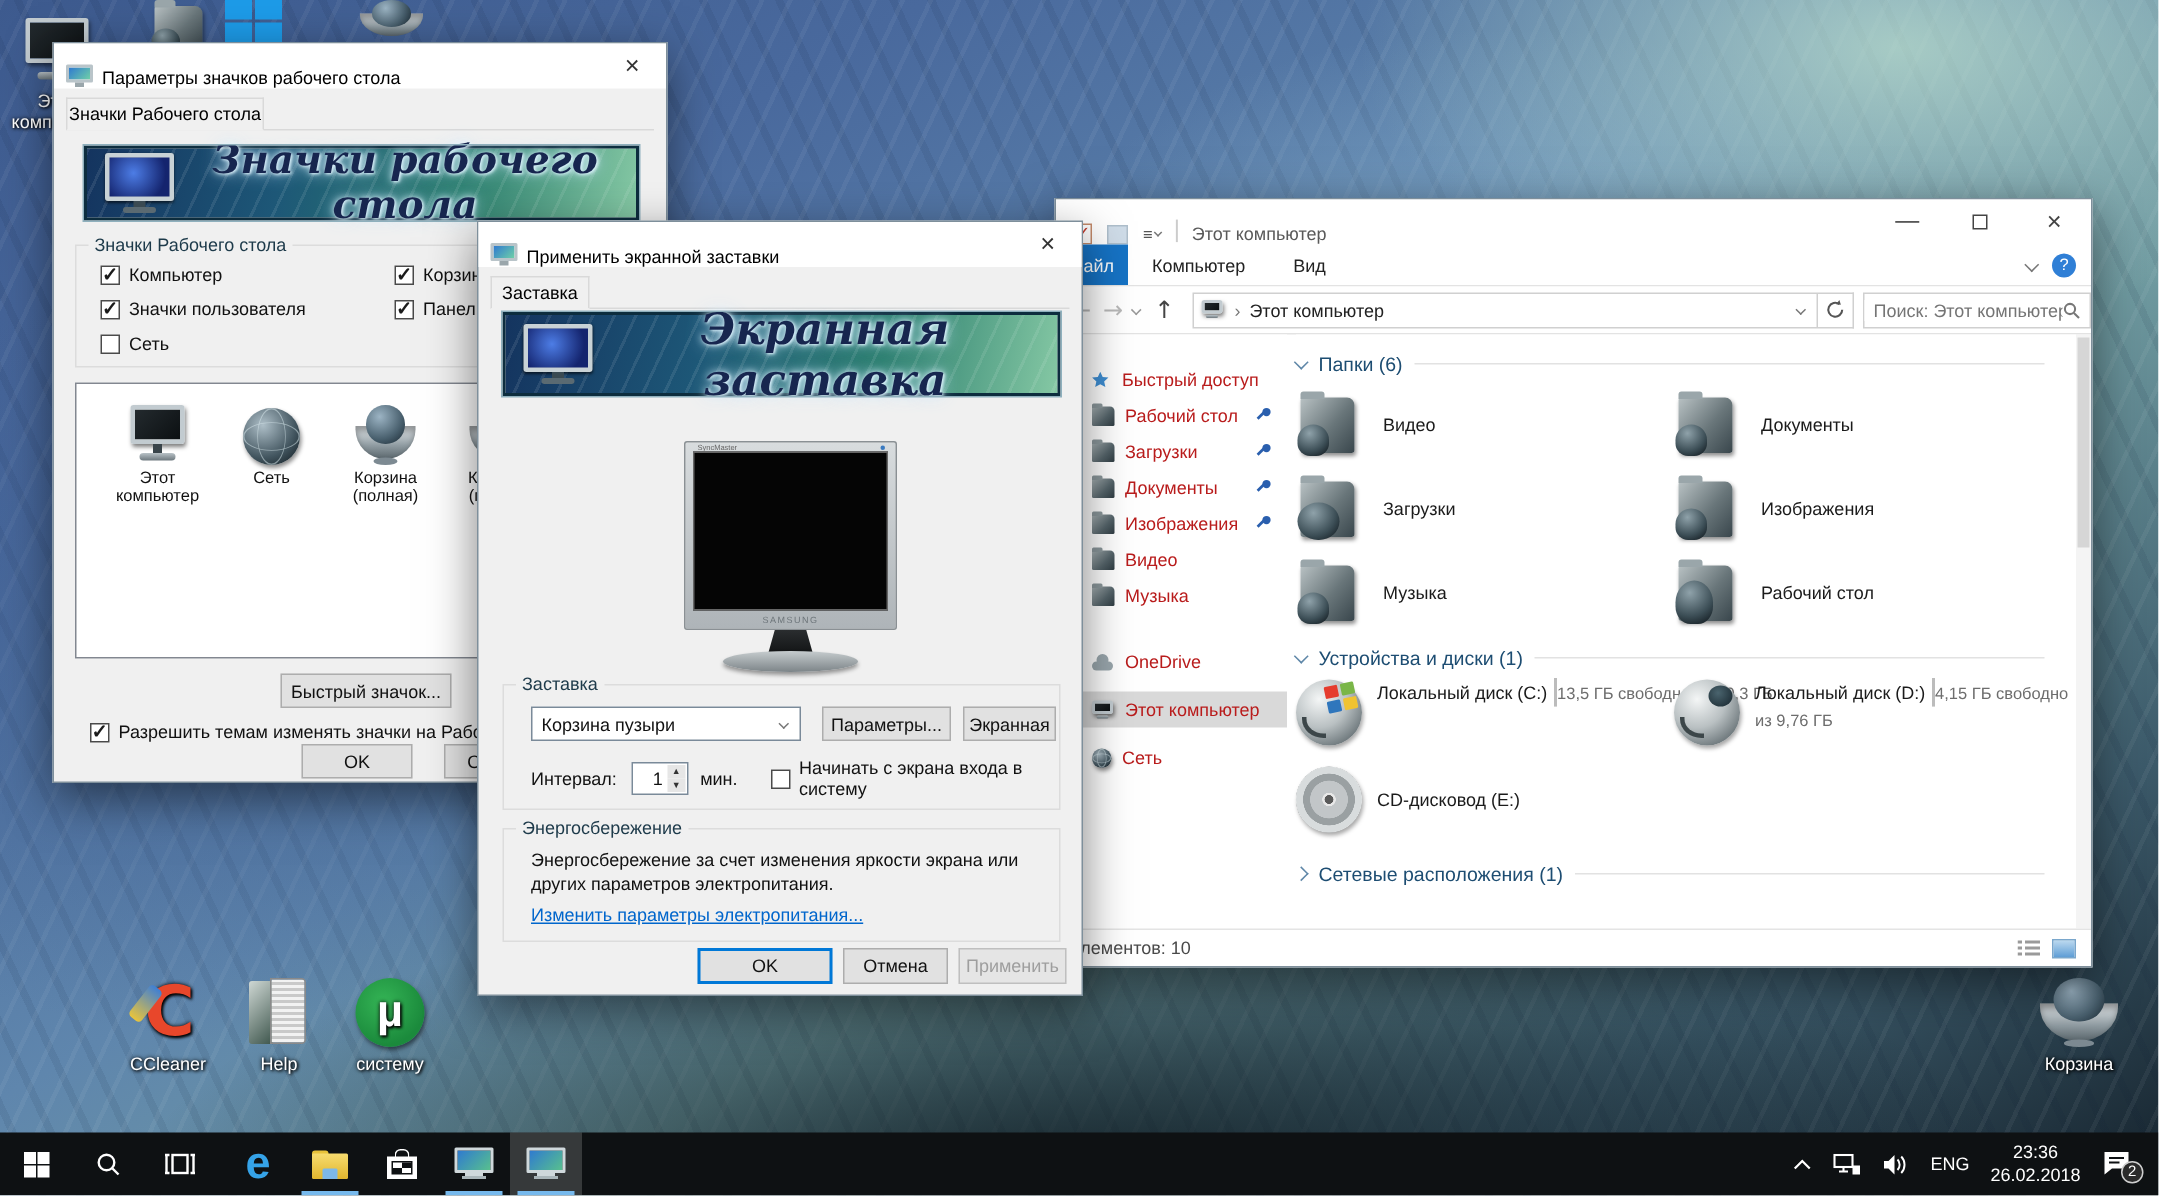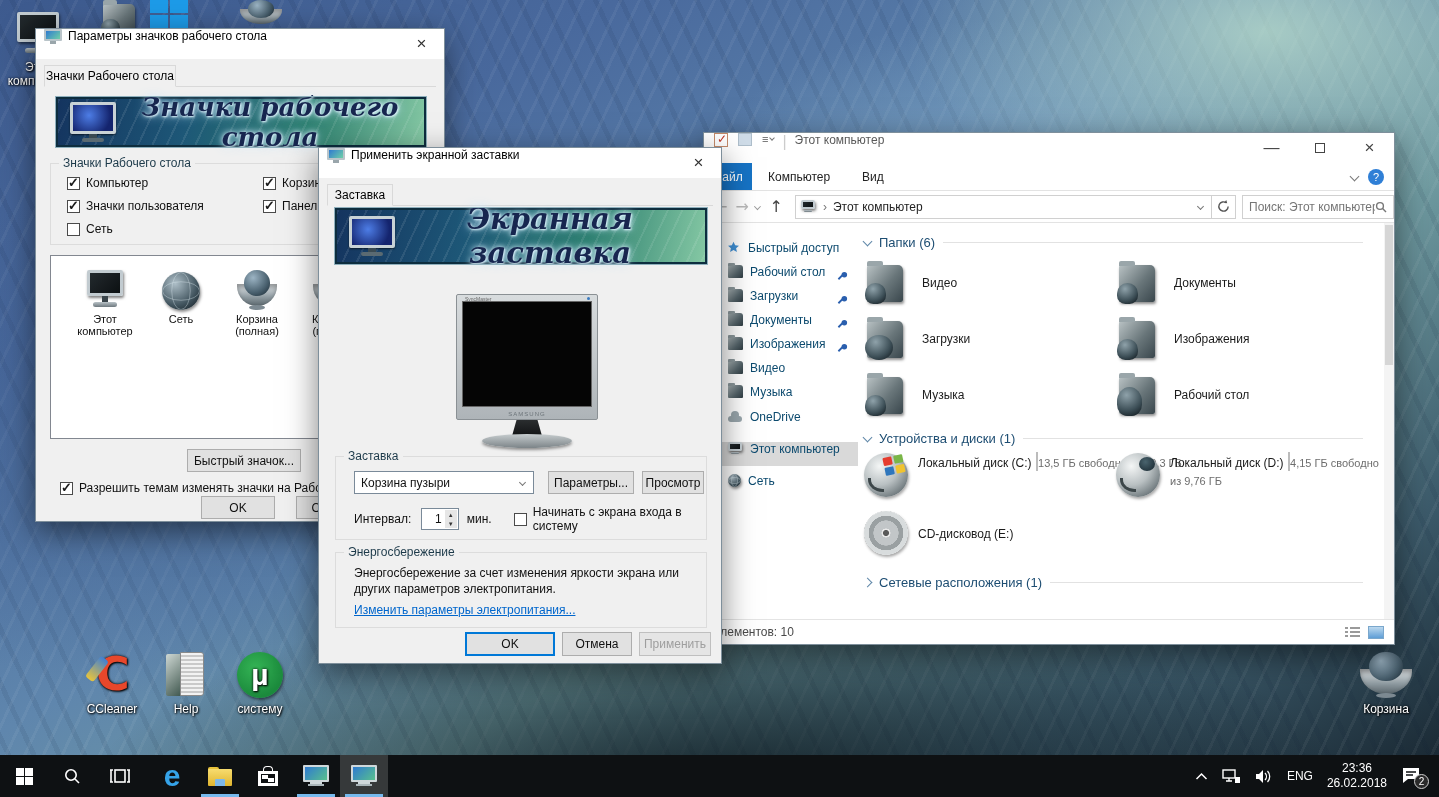--- a/index.html
+++ b/index.html
@@ -10,21 +10,21 @@
       radial-gradient(ellipse 600px 300px at 88% 4%, rgba(190,225,205,.75), transparent 60%),
       radial-gradient(ellipse 500px 260px at 70% 22%, rgba(150,190,215,.5), transparent 60%),
       radial-gradient(ellipse 700px 400px at 15% 55%, rgba(60,90,140,.55), transparent 65%),
       radial-gradient(ellipse 900px 300px at 50% 100%, rgba(8,18,24,.85), transparent 70%),
       repeating-linear-gradient(115deg, rgba(255,255,255,.05) 0 3px, transparent 3px 17px),
       repeating-linear-gradient(65deg, rgba(10,25,50,.08) 0 5px, transparent 5px 23px),
       linear-gradient(150deg,#3d5a8e 0%,#49699d 22%,#5f86ad 45%,#6f9aa0 62%,#3c5a6a 82%,#15222c 100%);
   }
   
   .win { position:absolute; background:#f0f0f0; border:1px solid #7e8f9b; box-shadow:0 10px 30px rgba(0,0,0,.5); }
-  .tbar { position:absolute; left:0; top:0; right:0; height:30px; background:#fff; display:flex; align-items:flex-start; }
+  .tbar { position:absolute; left:0; top:0; right:0; height:30px; background:#fff; display:flex; align-items:flex-end; }
   .tbar .ttl { font-size:12px; color:#000; margin-left:6px; }
   .xbtn { position:absolute; top:0; right:0; width:45px; height:30px; display:flex; align-items:center; justify-content:center; font-size:17px; color:#333; }
   .miniapp { width:18px; height:16px; margin-left:8px; position:relative; }
   .miniapp .scr { position:absolute; left:0; top:0; width:18px; height:12px; border:2px solid #b9c4c9; background:linear-gradient(135deg,#2f7ad0,#6fd0a8); border-radius:1px; }
   .miniapp .leg { position:absolute; left:6px; top:12px; width:6px; height:3px; background:#9aa6ab; }
   .tab { position:absolute; height:22px; background:#f0f0f0; border:1px solid #d9d9d9; border-bottom:1px solid #f0f0f0; font-size:12px; display:flex; align-items:center; justify-content:center; z-index:2; }
   .tabline { position:absolute; left:8px; right:8px; border-top:1px solid #d9d9d9; }
   .banner { position:absolute; border:2px solid #0d2d3e; outline:1px solid #8fb0bd;
     background:
       repeating-linear-gradient(115deg, rgba(255,255,255,.09) 0 2px, transparent 2px 13px),
@@ -66,21 +66,21 @@
   
   .dico { position:absolute; width:76px; text-align:center; color:#fff; font-size:12px; text-shadow:1px 1px 2px #000, 0 0 3px #000; }
   .dico .art { height:48px; display:flex; align-items:flex-end; justify-content:center; margin-bottom:4px; }
   
   .ex-tabs { position:absolute; left:0; top:30px; right:0; height:28px; background:#fff; border-bottom:1px solid #e3e3e3; display:flex; align-items:stretch; font-size:12px; }
   .ex-file { width:48px; background:#1673c5; color:#fff; display:flex; align-items:center; justify-content:center; }
   .ex-tab { padding:0 16px; display:flex; align-items:center; color:#222; }
   .ex-nav { position:absolute; left:0; top:58px; right:0; height:32px; background:#fff; display:flex; align-items:center; border-bottom:1px solid #e3e3e3; }
   .abar { height:24px; border:1px solid #d0d0d0; background:#fff; display:flex; align-items:center; font-size:12px; color:#222; }
   .chev { width:7px; height:7px; border-right:1.6px solid #777; border-bottom:1.6px solid #777; transform:rotate(45deg); display:inline-block; }
-  .nav-item { position:relative; height:24px; display:flex; align-items:flex-start; font-size:12px; color:#0c4a6e; padding-left:24px; }
+  .nav-item { position:relative; height:24px; display:flex; align-items:center; font-size:12px; color:#b91c1c; padding-left:24px; }
   .nav-item.sel { background:#d9d9d9; }
   .nav-item .nico { width:15px; height:13px; margin-right:7px; flex:none; }
   .mfold { background:linear-gradient(130deg,#aab4b6,#55646a 60%,#2e3b41); border-radius:1px 3px 1px 1px; position:relative; }
   .mfold::before { content:""; position:absolute; left:0; top:-2px; width:45%; height:3px; background:#8c989c; border-radius:1px 1px 0 0; }
   .pin { position:absolute; right:10px; top:6px; }
   .shead { position:absolute; font-size:13px; color:#1d4d72; display:flex; align-items:center; gap:8px; width:96%; }
   .shead .rule { flex:1; border-top:1px solid #e2e2e2; }
   .schev { width:7px; height:7px; border-right:1.4px solid #5f87a8; border-bottom:1.4px solid #5f87a8; transform:rotate(45deg); margin-top:-3px; }
   .schev.col { transform:rotate(-45deg); margin-top:0; }
   .fitem { position:absolute; width:248px; height:52px; display:flex; align-items:center; }
@@ -362,21 +362,21 @@
           </svg>
         </div>
       <div class="nav-item">
           <span class="nico mfold"></span>
           <span>Видео</span>
         </div>
       <div class="nav-item">
           <span class="nico mfold"></span>
           <span>Музыка</span>
         </div>
-      <div class="nav-item" style="margin-top:1px">
+      <div class="nav-item" style="margin-top:20px">
         <span class="nico" style="position:relative">
             <i style="position:absolute;left:0;bottom:1px;width:14px;height:6px;border-radius:4px;background:#9aa7ad"></i>
             <i style="position:absolute;left:3px;bottom:4px;width:8px;height:8px;border-radius:50%;background:#9aa7ad"></i>
           </span>
         <span>OneDrive</span>
       </div>
       <div class="nav-item sel" style="margin-top:8px">
         <span class="nico mon">
             <span class="scr" style="left:0;top:0;width:14px;height:9px;border-width:2px"></span>
             <span class="base" style="left:3px;top:10px;width:8px;height:2px"></span>
@@ -532,21 +532,21 @@
       <div style="position:absolute;left:26px;top:140px;width:90px;height:14px;border-radius:50%;background:linear-gradient(#c6ccce,#7c8488);box-shadow:0 2px 3px rgba(0,0,0,.4)"></div>
     </div>
 
     <div class="grp" style="left:16px;top:308px;width:372px;height:84px">
       <span class="glbl">Заставка</span>
       <div style="position:absolute;left:18px;top:14px;width:180px;height:23px;background:#fff;border:1px solid #7a8a99;display:flex;align-items:center;font-size:12px;color:#111">
         <span style="margin-left:6px">Корзина пузыри</span>
         <span class="chev" style="margin-left:auto;margin-right:8px;width:5px;height:5px"></span>
       </div>
       <div class="btn" style="position:absolute;left:212px;top:14px;width:86px;height:23px">Параметры...</div>
-      <div class="btn" style="position:absolute;left:306px;top:14px;width:62px;height:23px">Просмотр</div>
+      <div class="btn" style="position:absolute;left:306px;top:14px;width:62px;height:23px">Экранная</div>
       <div style="position:absolute;left:18px;top:48px;display:flex;align-items:center;font-size:12px;color:#111">
         <span>Интервал:</span>
         <span style="margin-left:10px;width:42px;height:22px;background:#fff;border:1px solid #7a8a99;display:flex;align-items:center;position:relative">
           <span style="flex:1;text-align:right;padding-right:16px">1</span>
           <span style="position:absolute;right:1px;top:1px;width:12px;height:9px;background:#e6e6e6;font-size:6px;display:flex;align-items:center;justify-content:center;color:#333">▲</span>
           <span style="position:absolute;right:1px;bottom:1px;width:12px;height:9px;background:#e6e6e6;font-size:6px;display:flex;align-items:center;justify-content:center;color:#333">▼</span>
         </span>
         <span style="margin-left:8px">мин.</span>
         <label class="cbrow" style="margin-left:22px">
           <span class="cb"></span>

